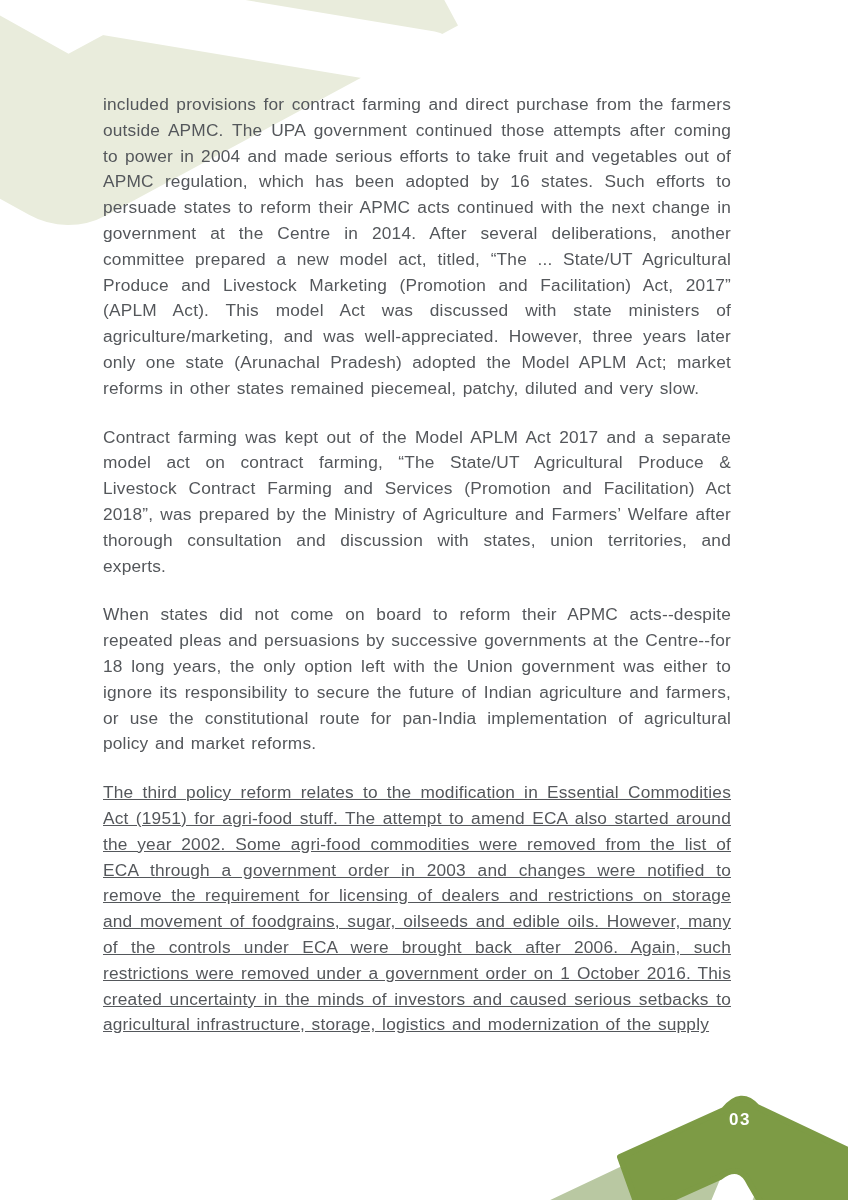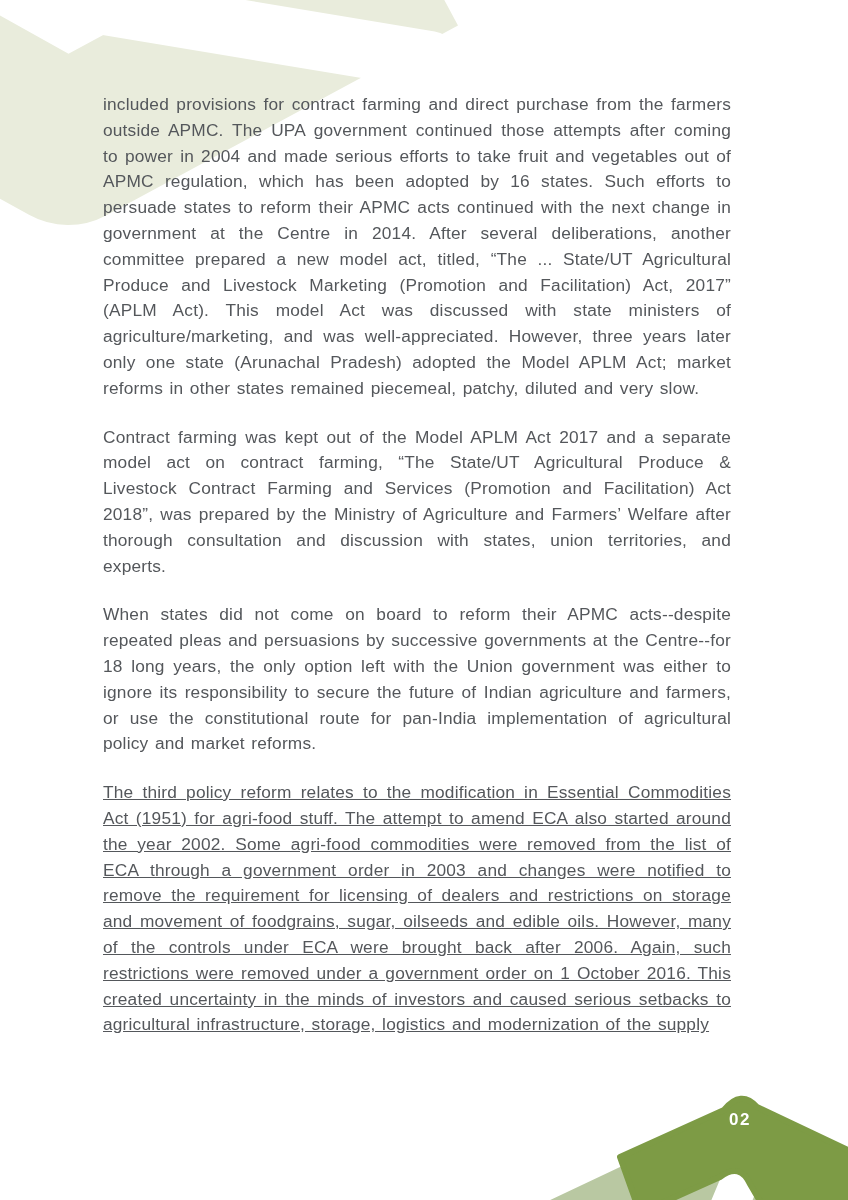--- a/index.html
+++ b/index.html
@@ -70,15 +70,15 @@
     </g>
   </svg>
 
   <div class="text-block">
     <p>included provisions for contract farming and direct purchase from the farmers outside APMC. The UPA government continued those attempts after coming to power in 2004 and made serious efforts to take fruit and vegetables out of APMC regulation, which has been adopted by 16 states. Such efforts to persuade states to reform their APMC acts continued with the next change in government at the Centre in 2014. After several deliberations, another committee prepared a new model act, titled, “The ... State/UT Agricultural Produce and Livestock Marketing (Promotion and Facilitation) Act, 2017” (APLM Act). This model Act was discussed with state ministers of agriculture/marketing, and was well-appreciated. However, three years later only one state (Arunachal Pradesh) adopted the Model APLM Act; market reforms in other states remained piecemeal, patchy, diluted and very slow.</p>
     <p>Contract farming was kept out of the Model APLM Act 2017 and a separate model act on contract farming, “The State/UT Agricultural Produce &amp; Livestock Contract Farming and Services (Promotion and Facilitation) Act 2018”, was prepared by the Ministry of Agriculture and Farmers’ Welfare after thorough consultation and discussion with states, union territories, and experts.</p>
     <p>When states did not come on board to reform their APMC acts--despite repeated pleas and persuasions by successive governments at the Centre--for 18 long years, the only option left with the Union government was either to ignore its responsibility to secure the future of Indian agriculture and farmers, or use the constitutional route for pan-India implementation of agricultural policy and market reforms.</p>
     <p>The third policy reform relates to the modification in Essential Commodities Act (1951) for agri-food stuff. The attempt to amend ECA also started around the year 2002. Some agri-food commodities were removed from the list of ECA through a government order in 2003 and changes were notified to remove the requirement for licensing of dealers and restrictions on storage and movement of foodgrains, sugar, oilseeds and edible oils. However, many of the controls under ECA were brought back after 2006. Again, such restrictions were removed under a government order on 1 October 2016. This created uncertainty in the minds of investors and caused serious setbacks to agricultural infrastructure, storage, logistics and modernization of the supply</p>
   </div>
 
-  <div class="page-number">02</div>
+  <div class="page-number">03</div>
 
 </div>
 
 </body></html>

